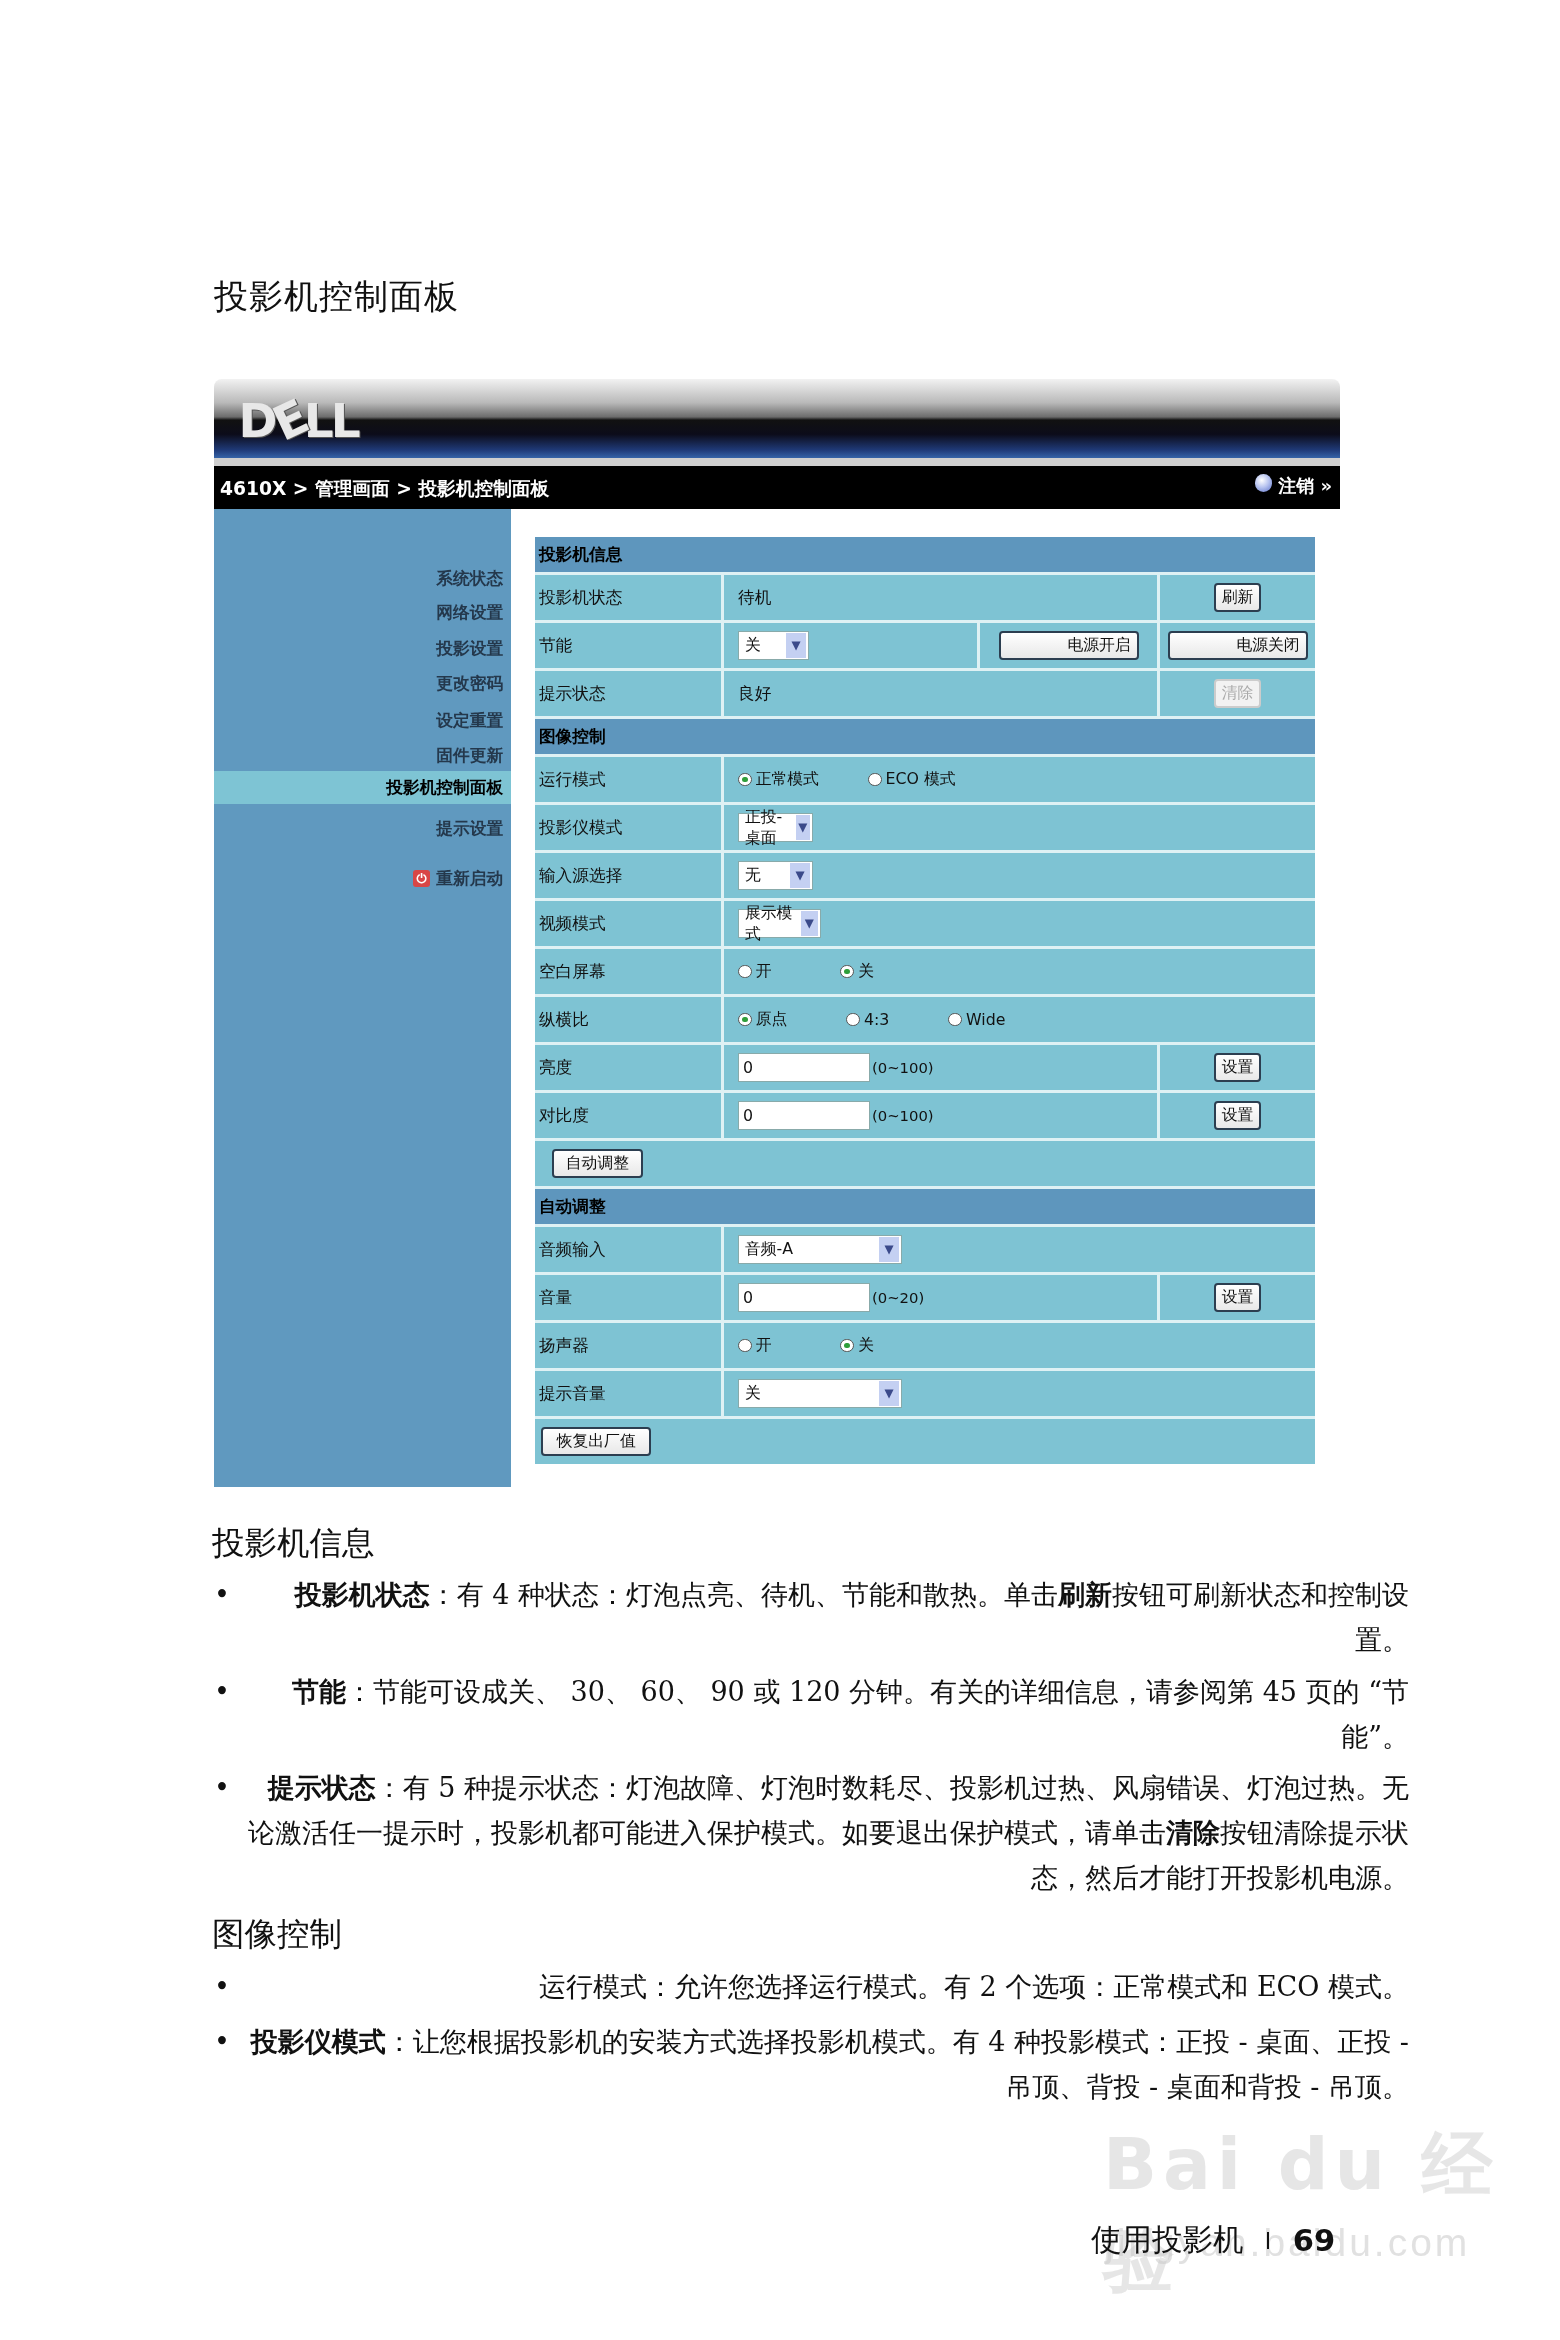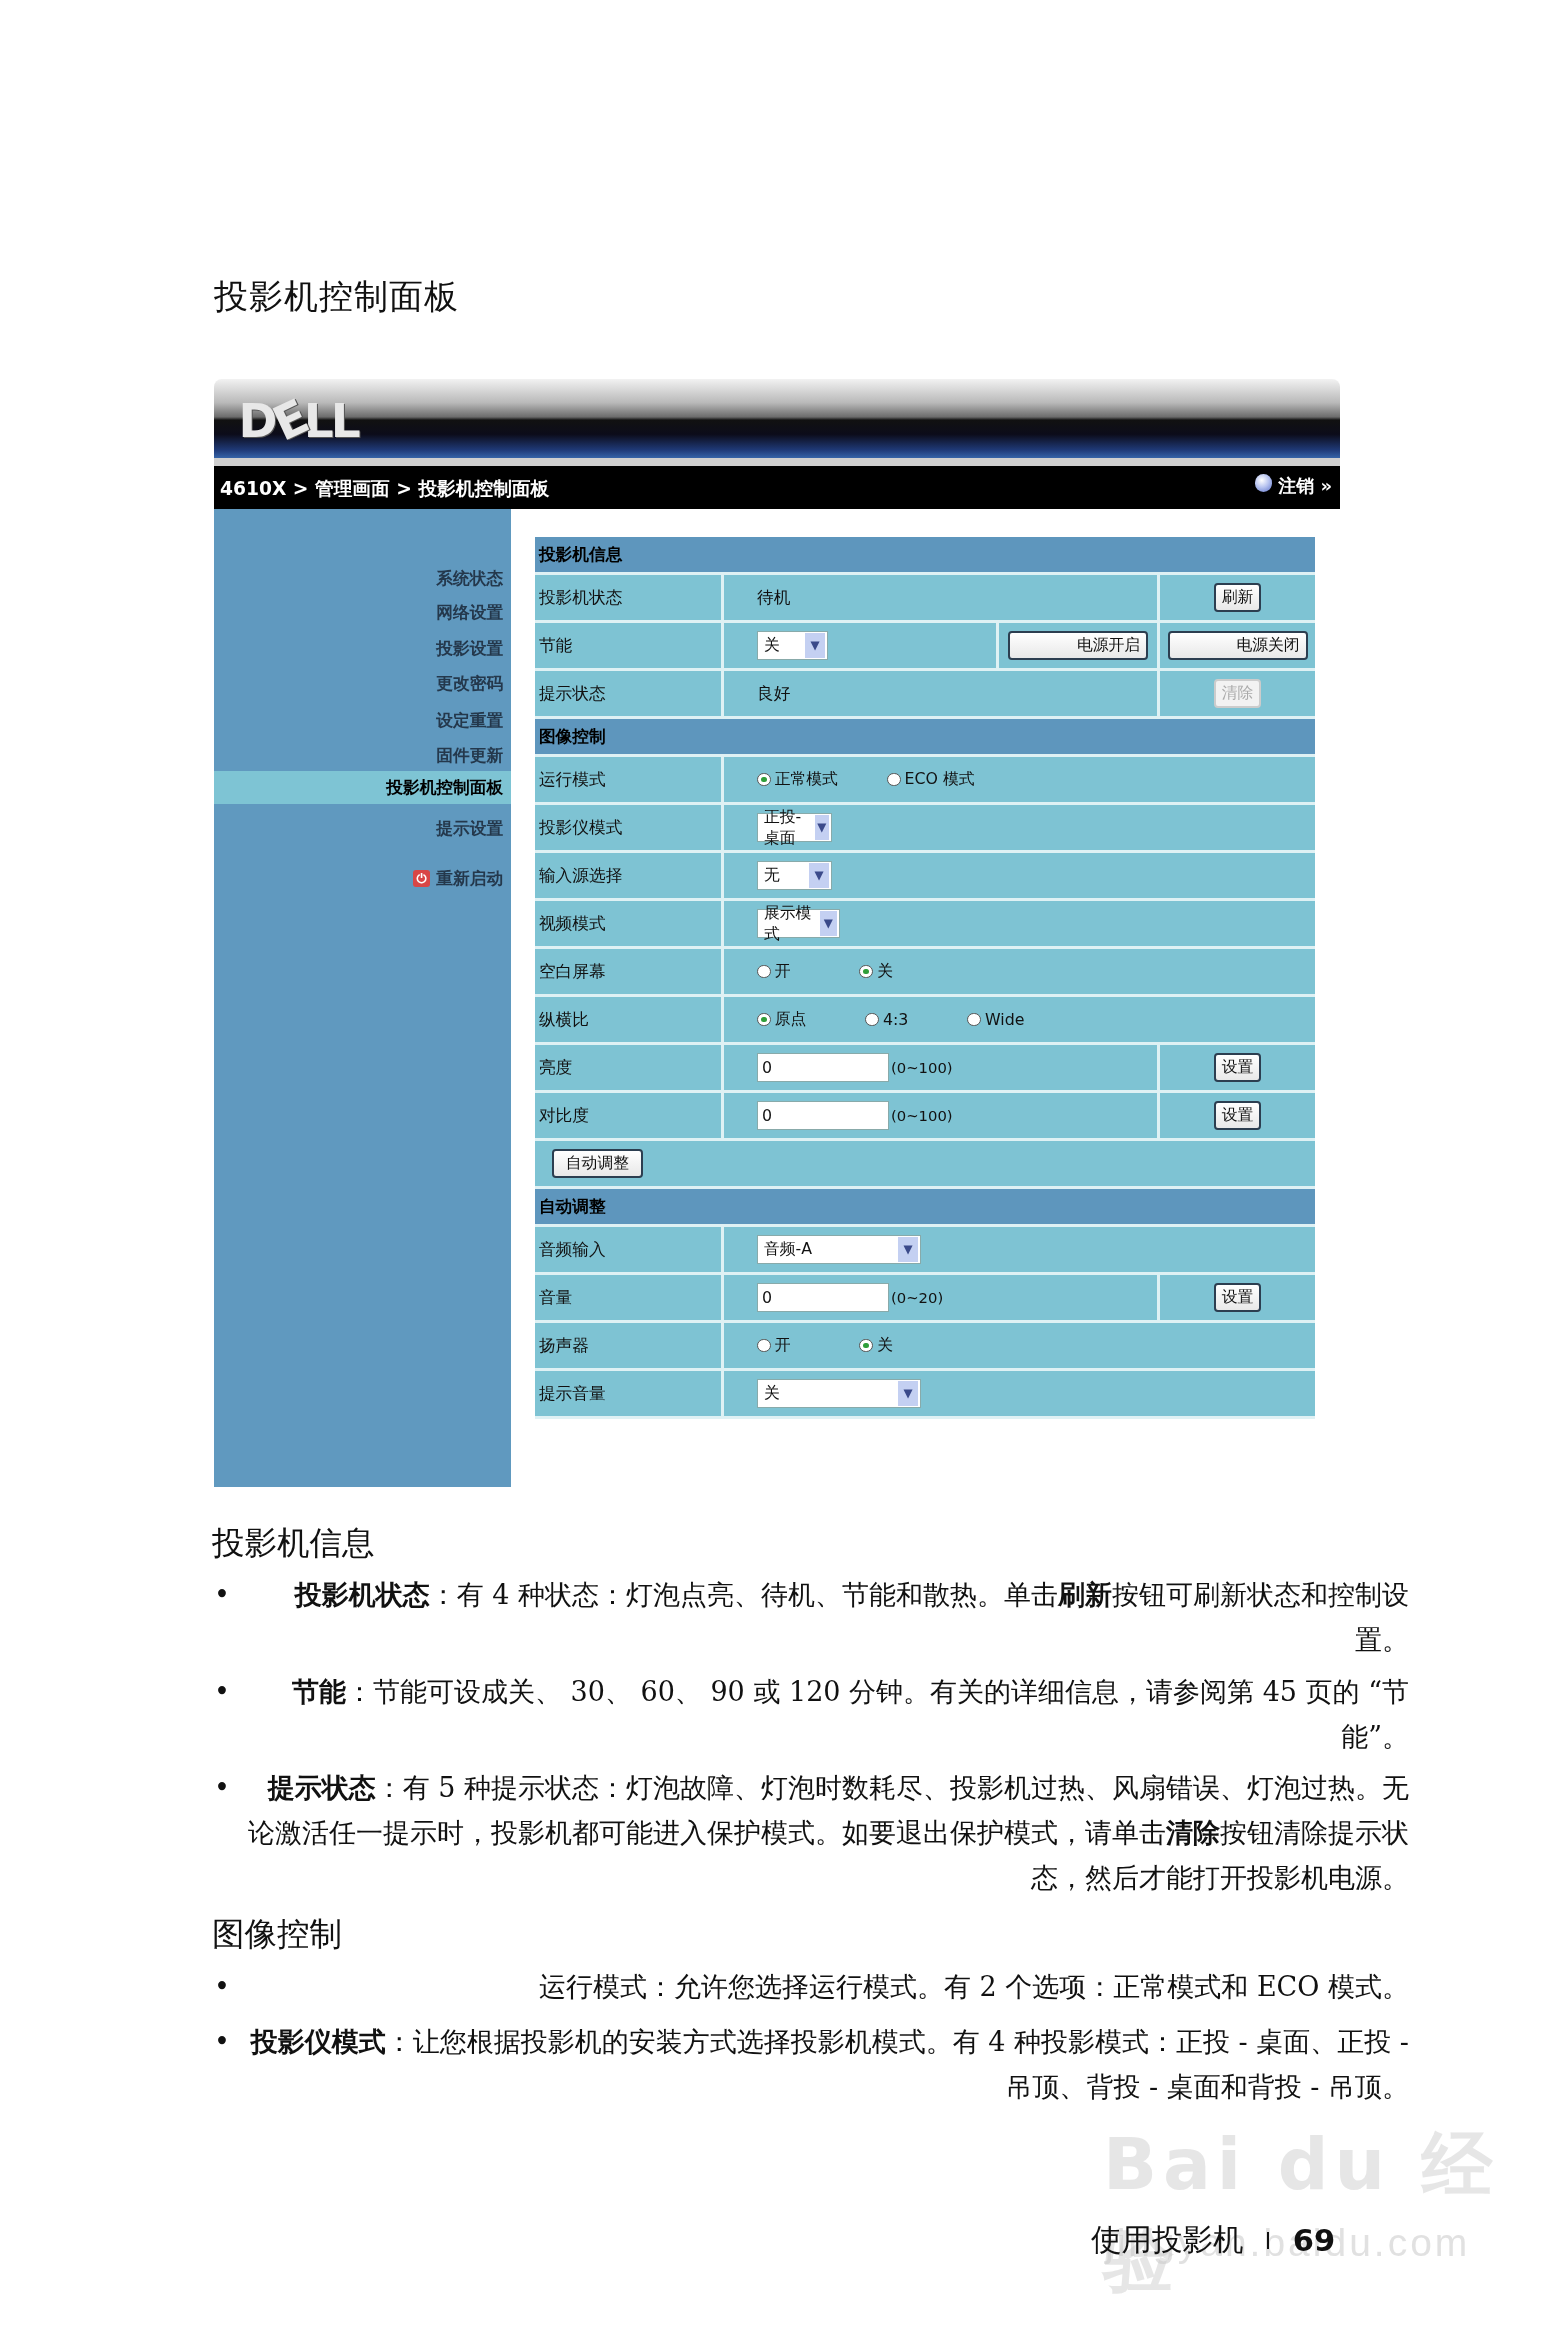--- a/index.html
+++ b/index.html
@@ -28,21 +28,21 @@
   .nav-item { position:absolute; right:7.9px; font-size:16.7px; font-weight:bold; color:#24384c; text-align:right;margin-top:40px; }
   .nav-item.active { left:0; right:0; padding-right:7.9px; background:#7ec4d4; color:#000; height:33px; line-height:33px; }
   .restart { position:absolute; right:7.9px; top:358px; font-size:16.7px; font-weight:bold; color:#24384c; display:flex; align-items:center; gap:5.9px; }
   .power-icon { width:17.7px; height:17.7px; background:#d94646; border-radius:3px; color:#fff; font-size:12.8px; line-height:17.7px; text-align:center; }
 
   .content { position:absolute; left:323px; top:158px; width:780px; }
   .sec-head { height:35px; background:#5e96bd; color:#000; font-size:16.7px; font-weight:bold; line-height:35px; padding-left:3.9px; border-bottom:3.9px solid #dff1f4; }
   .row { display:flex; background:#7ec3d3; border-bottom:3.9px solid #dff1f4; }
   .cell { font-size:16.7px; color:#111; display:flex; align-items:center; padding-left:3.9px; box-sizing:border-box; }
   .c-label { width:189px; border-right:3.9px solid #dff1f4; }
-  .c-val { flex:1; padding-left:14px;margin-left:19px; }
+  .c-val { flex:1; padding-left:14px; }
   .c-btn { width:158px; border-left:3.9px solid #dff1f4; justify-content:center; padding-left:0; }
   .h46 { height:45px; }
 
   .btn { font-size:15.8px; background:linear-gradient(#ffffff,#e8e8e8); border:2px solid #2c3e50; border-radius:3.9px;
          padding:2px 5.9px; color:#111; font-family:"DejaVu Sans", sans-serif; }
   .btn.wide { width:140px; text-align:right; }
   .btn.disabled { color:#aaa; border-color:#ccc; background:#f2f2f2; }
 
   .select { display:inline-flex; align-items:center; background:#fff; border:1px solid #8aa; height:29.6px; font-size:15.8px; padding-left:5.9px; box-sizing:border-box; }
   .select .arrow { margin-left:auto; width:19.7px; height:25.6px; background:#c4d0f2; color:#3b4a8a; font-size:11.8px; text-align:center; line-height:25.6px; margin-right:2px; }
@@ -263,20 +263,25 @@
     </div>
     <div class="row h46">
       <div class="cell c-label">提示音量</div>
       <div class="cell c-val">
         <div class="select" style="width:164px">
           <span>关</span>
           <span class="arrow">▼</span>
         </div>
       </div>
     </div>
+    <div class="row h46" style="border-bottom:none">
+      <div class="cell" style="padding-left:5.9px">
+        <button class="btn" style="padding:2px 13.8px">恢复出厂值</button>
+      </div>
+    </div>
   </div>
 </div>
 
 <div class="h2" style="top:1522px">投影机信息</div>
 
 <div class="bullet" style="top:1572px">
   <b>投影机状态</b><span>：有 4 种状态：灯泡点亮、待机、节能和散热。单击</span><b>刷新</b><span>按钮可刷新状态和控制设置。</span>
 </div>
 
 <div class="bullet" style="top:1669px">

